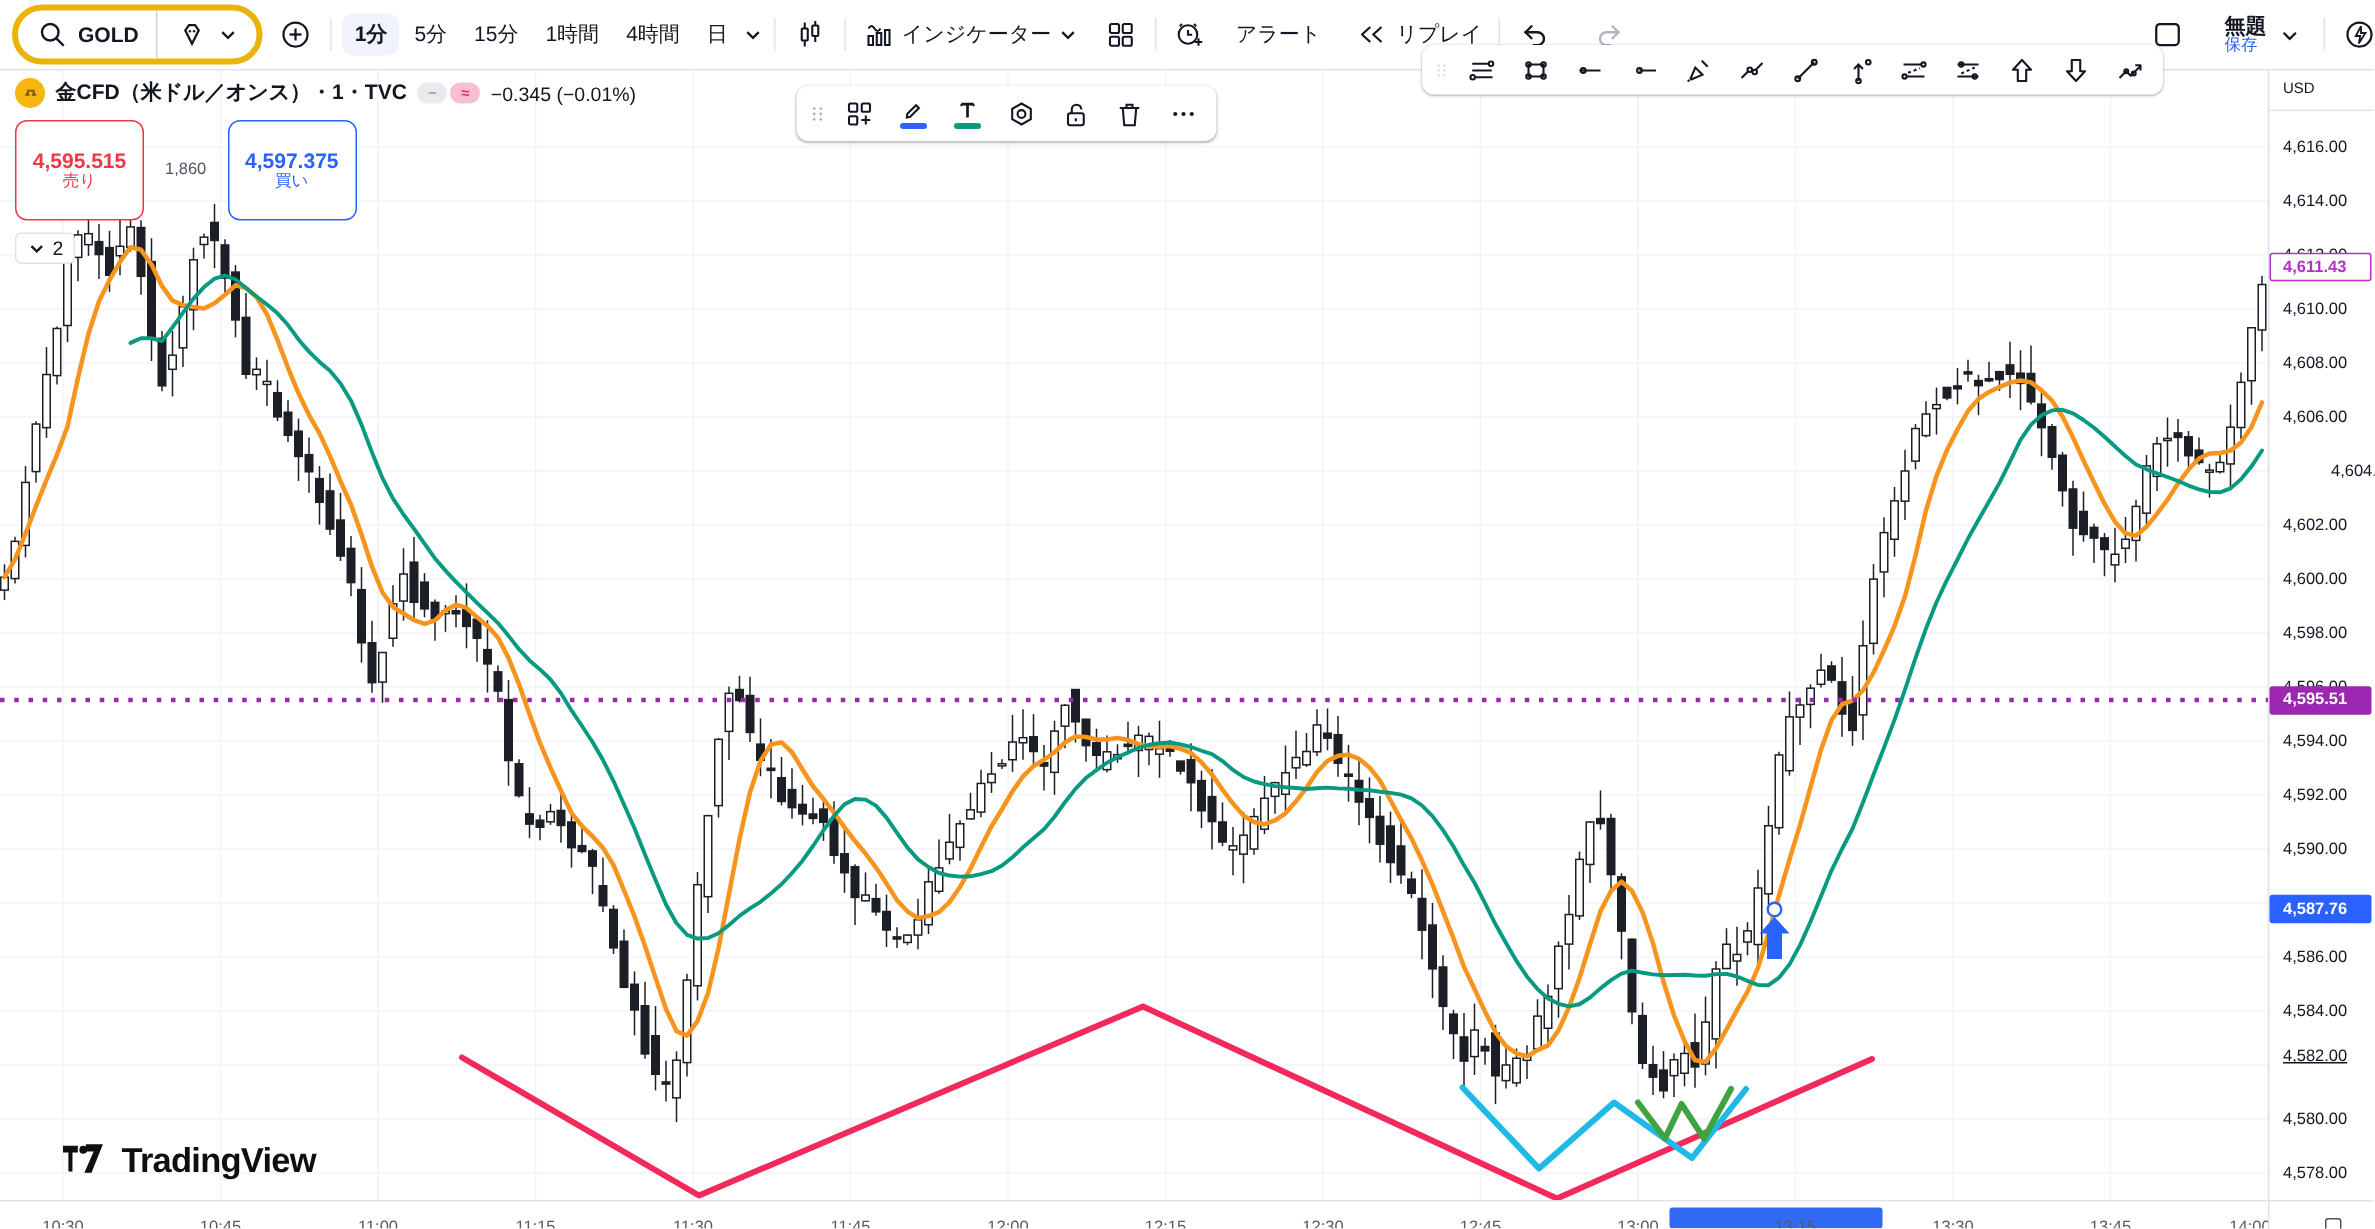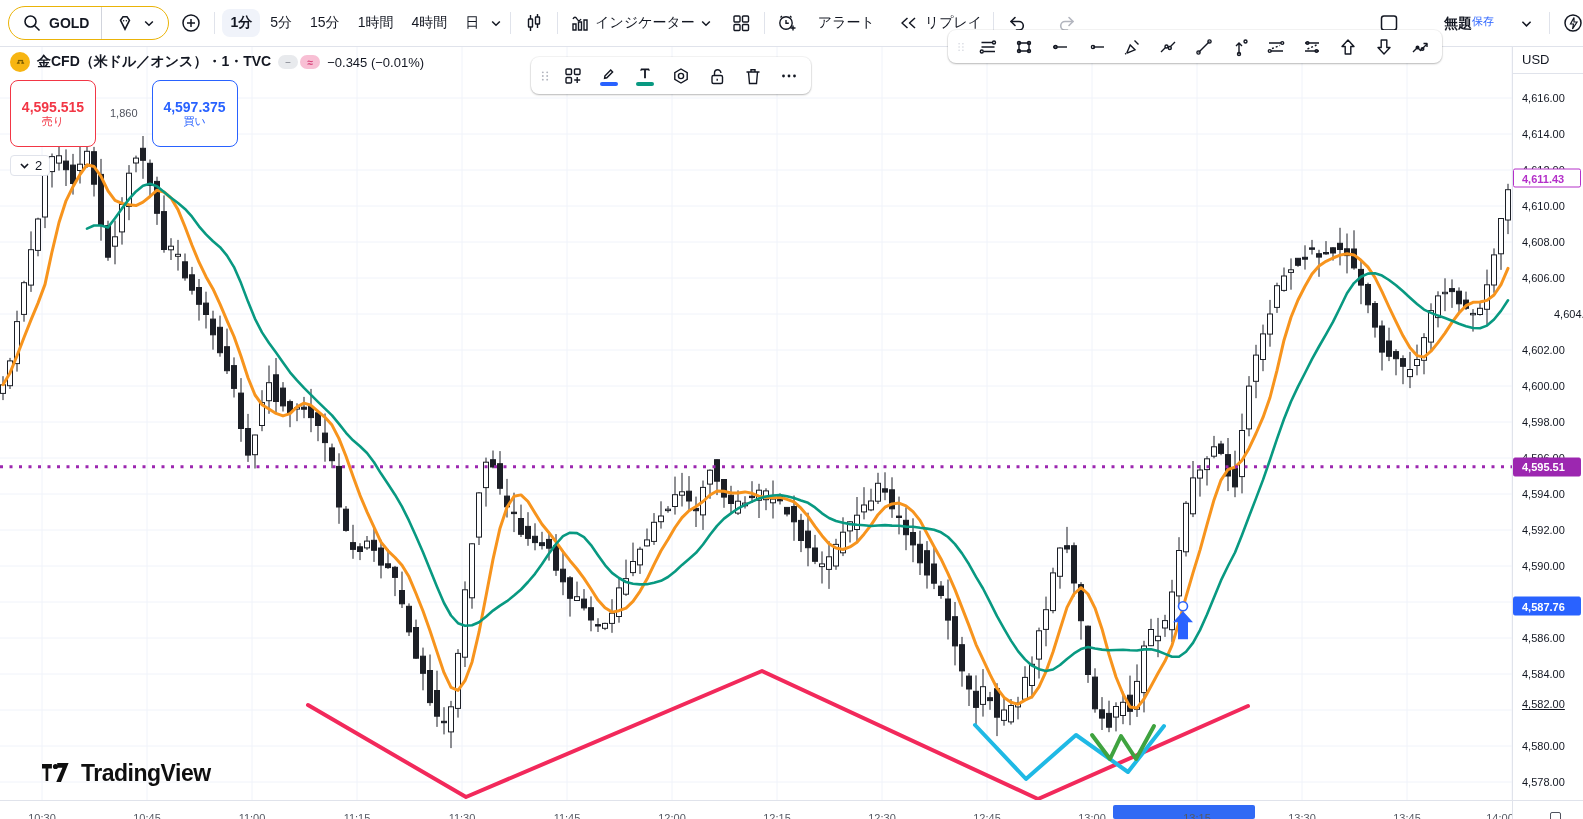--- a/index.html
+++ b/index.html
@@ -4,33 +4,33 @@
 <style>
   html,body{margin:0;padding:0;}
   body{width:1583px;height:819px;overflow:hidden;background:#fff;color:#131722;
        font-family:"Liberation Sans","DejaVu Sans",sans-serif;position:relative;}
   svg{display:block}
   .icon{width:22px;height:22px;flex:none}
   .icon path,.icon line,.icon rect,.icon circle,.icon polyline{vector-effect:non-scaling-stroke}
   
   .topbar{position:absolute;top:0;left:0;right:0;height:46px;background:#fff;
           border-bottom:1px solid #e0e3eb;display:flex;align-items:center;padding:0 8px;z-index:30}
-  .seg{display:flex;align-items:center;border:1px solid #eab308;border-radius:20px;height:32px;overflow:hidden}
+  .seg{display:flex;align-items:center;border:4px solid #eab308;border-radius:20px;height:32px;overflow:hidden}
   .seg .part{display:flex;align-items:center;gap:6px;padding:0 12px;height:100%;cursor:pointer}
   .seg .part+.part{border-left:1px solid #d1d4dc}
   .symtext{font-weight:700;font-size:14px}
   .iconbtn{display:flex;align-items:center;justify-content:center;width:32px;height:32px;border:none;
            background:transparent;border-radius:6px;cursor:pointer;padding:0}
   .tbtext{font-size:14px;color:#131722}
   .tf{font-size:14px;padding:5px 8px;border-radius:8px;cursor:pointer;color:#131722}
   .tf.active{background:#f0f3fa;font-weight:600}
   .sep{width:1px;height:22px;background:#e0e3eb;margin:0 7px;flex:none}
   .group{display:flex;align-items:center;gap:2px}
   .spacer{flex:1}
-  .savebox{display:flex;flex-direction:row;line-height:1.05;margin:0 17px}
+  .savebox{display:flex;flex-direction:column;line-height:1.05;margin:0 0}
   .savebox .t1{font-size:14px;font-weight:700}
   .savebox .t2{font-size:11px;color:#2962ff}
   
   .float{position:absolute;background:#fff;border-radius:8px;display:flex;align-items:center;
          box-shadow:0 1px 2px rgba(0,0,0,.25),0 0 0 1px rgba(0,0,0,.04);padding:0 6px;gap:4px}
   .ftool{left:531px;top:57px;height:37px;z-index:40}
   .ffav{left:948px;top:30px;height:33px;z-index:50}
   .fbtn{display:flex;flex-direction:column;align-items:center;justify-content:center;width:32px;height:30px;
         border-radius:6px;cursor:pointer}
   .ubar{width:18px;height:4px;border-radius:2px;margin-top:1px}
@@ -49,21 +49,21 @@
   .obtn .p{font-size:14px;font-weight:700}
   .obtn .l{font-size:11px}
   .obtn.sell{border:1px solid #f23645;color:#f23645}
   .obtn.buy{border:1px solid #2962ff;color:#2962ff}
   .spread{font-size:11px;color:#50535e}
   .collapse{margin-top:8px;display:inline-flex;align-items:center;gap:4px;border:1px solid #e0e3eb;background:#fff;
             border-radius:4px;padding:2px 7px;font-size:13px;cursor:pointer;color:#131722}
   
   .chart{position:absolute;left:0;top:46px;width:1513px;height:754px;z-index:1}
   .paxis{position:absolute;top:46px;right:0;width:70px;height:754px;background:#fff;border-left:1px solid #e0e3eb;z-index:10}
-  .usd{height:27px;display:flex;align-items:center;padding-left:9px;font-size:13px;font-weight:500;
+  .usd{height:27px;display:flex;align-items:center;padding-left:9px;font-size:10px;font-weight:500;
        border-bottom:1px solid #e0e3eb;cursor:pointer}
   .ptick{position:absolute;left:9px;font-size:11px;color:#131722;white-space:nowrap}
   .plabel{position:absolute;left:0;right:2px;height:17px;font-size:11px;display:flex;align-items:center;
           padding-left:8px;border-radius:2px;transform:translateY(-50%);white-space:nowrap}
   .taxis{position:absolute;left:0;bottom:0;width:1513px;height:18px;background:#fff;border-top:1px solid #e0e3eb;
          overflow:hidden;z-index:9}
   .ttick{position:absolute;top:11px;font-size:11px;color:#555a64;transform:translateX(-50%)}
   .tsel{position:absolute;top:4px;bottom:0;background:#316af5;border-radius:2px}
   .tcorner{position:absolute;right:0;bottom:0;width:70px;height:18px;background:#fff;border-top:1px solid #e0e3eb;
            border-left:1px solid #e0e3eb;z-index:11}

